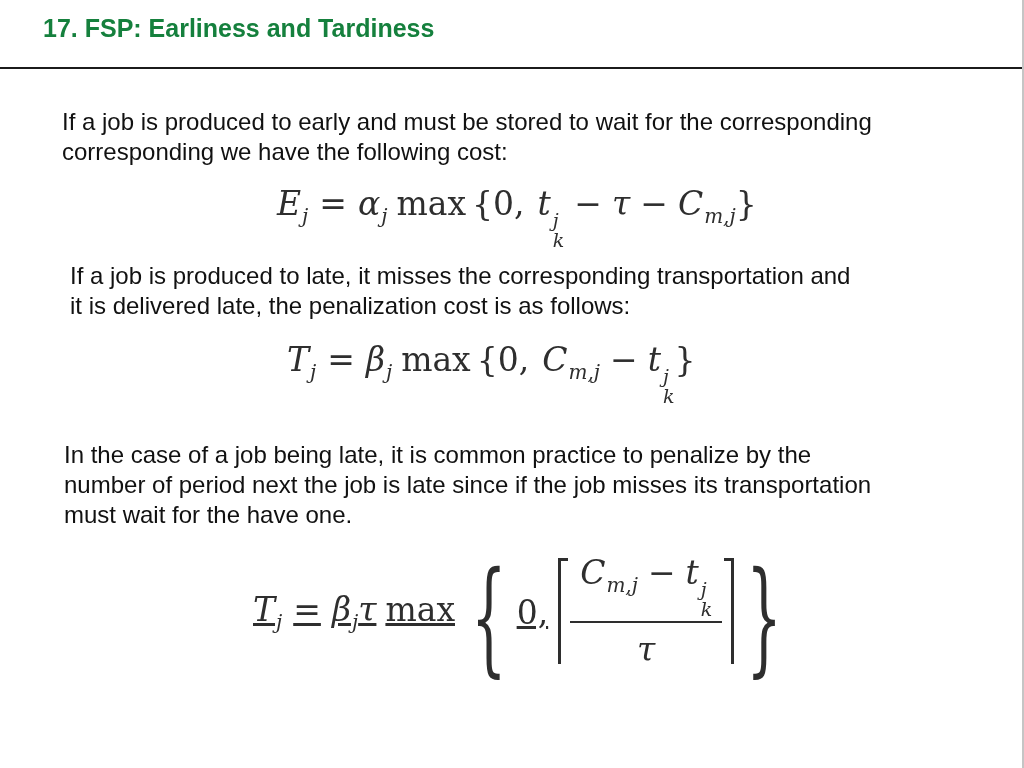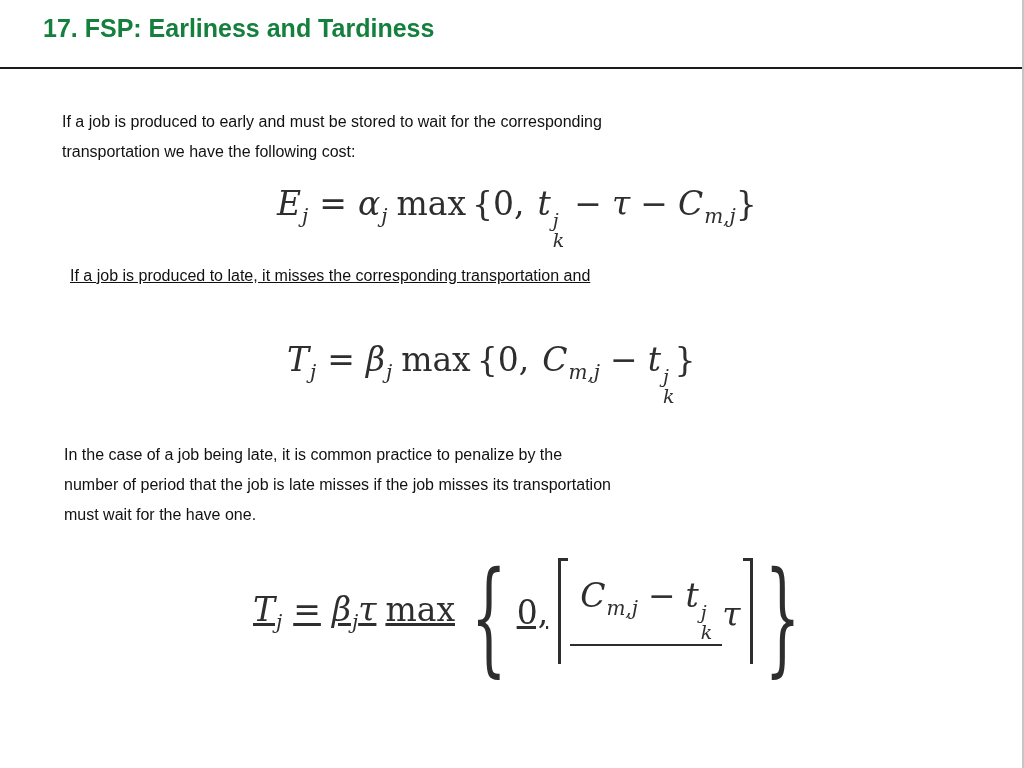--- a/index.html
+++ b/index.html
@@ -32,27 +32,27 @@
     position:absolute;
     right:0; top:0;
     width:2px; height:768px;
     background:#c5c5c5;
   }
 
   
   .para {
     position:absolute;
     font-family:"Liberation Sans", sans-serif;
-    font-size:16px;
+    font-size:24px;
     line-height:30px;
     color:#111111;
     white-space:nowrap;
   }
   #p1 { left:62px; top:107px; }
-  #p2 { left:70px; top:261px;text-decoration:underline; }
+  #p2 { left:70px; top:261px; }
   #p3 { left:64px; top:440px; }
 
   
   .formula {
     position:absolute;
     font-family:"DejaVu Serif","Liberation Serif",serif;
     font-size:33px;
     color:#2e2e2e;
     white-space:nowrap;
   }
@@ -95,55 +95,56 @@
   }
   .fceil-r {
     align-self:center;
     width:10px; height:106px;
     border-right:3px solid #2e2e2e;
     border-top:3px solid #2e2e2e;
     margin-left:2px; margin-right:2px;
     transform:translateY(-6px);
   }
   .frac {
-    display:inline-flex; flex-direction:row; align-items:center;
+    display:inline-flex; flex-direction:column; align-items:center;
     transform:translateY(-6px);
   }
   .frac .num { padding:0 10px 5px; border-bottom:2px solid #2e2e2e; }
   .frac .den { padding-top:7px; }
 </style>
 </head>
 <body>
 
 <h1 class="slide-title">17. FSP: Earliness and Tardiness</h1>
 <div class="title-rule"></div>
 <div class="right-edge-line"></div>
 
 <div class="para" id="p1">
   <div class="line">If a job is produced to early and must be stored to wait for the corresponding</div>
-  <div class="line">transportation we have the following cost:</div>
+  <div class="line">corresponding we have the following cost:</div>
 </div>
 
 <div class="formula" id="f1"><span class="mi">E</span><span class="msub">j</span><span class="meq">=</span><span class="mi">α</span><span class="msub">j</span><span class="mfn">max</span><span class="mrm">{</span><span class="mzero">0,</span><span class="mi">t</span><span class="mss">
       <span>j</span>
       <span>k</span>
     </span><span class="mop">−</span><span class="mi">τ</span><span class="mop">−</span><span class="mi">C</span><span class="msub">m,j</span><span class="mrm">}</span></div>
 
 <div class="para" id="p2">
   <div class="line">If a job is produced to late, it misses the corresponding transportation and</div>
+  <div class="line">it is delivered late, the penalization cost is as follows:</div>
 </div>
 
 <div class="formula" id="f2"><span class="mi">T</span><span class="msub">j</span><span class="meq">=</span><span class="mi">β</span><span class="msub">j</span><span class="mfn">max</span><span class="mrm">{</span><span class="mzero">0,</span><span class="mi">C</span><span class="msub">m,j</span><span class="mop">−</span><span class="mi">t</span><span class="mss">
       <span>j</span>
       <span>k</span>
     </span><span class="mrm">}</span></div>
 
 <div class="para" id="p3">
   <div class="line">In the case of a job being late, it is common practice to penalize by the</div>
-  <div class="line">number of period that the job is late misses if the job misses its transportation</div>
+  <div class="line">number of period next the job is late since if the job misses its transportation</div>
   <div class="line">must wait for the have one.</div>
 </div>
 
 <div class="formula" id="f3">
   <span class="bl"><span class="mi">T</span><span class="msub">j</span><span class="meq">=</span><span class="mi">β</span><span class="msub">j</span><span class="mi">τ</span><span class="mfn">max</span></span>
   <span class="fbrace">{</span>
   <span class="bl">0,</span>
   <span class="fceil-l"></span>
   <span class="frac">
     <span class="num"><span class="mi">C</span><span class="msub">m,j</span><span class="mop">−</span><span class="mi">t</span><span class="mss">

